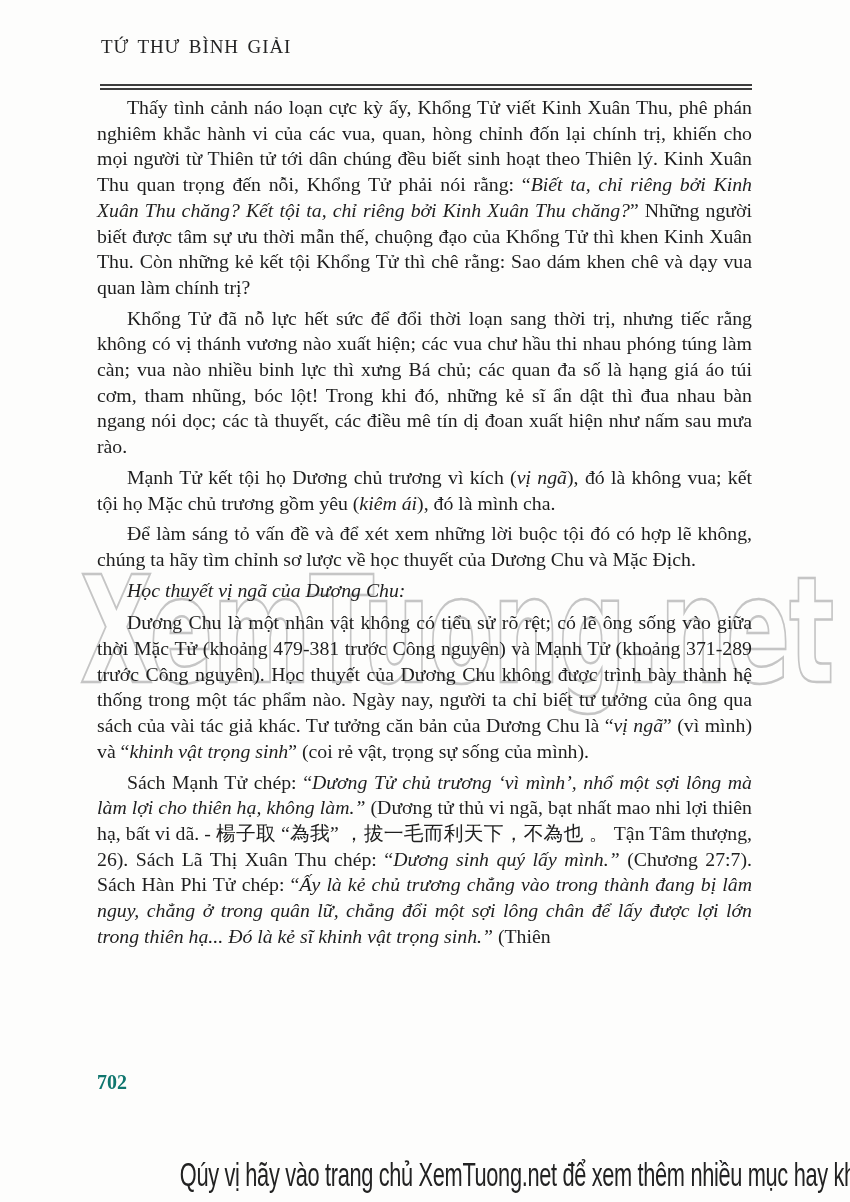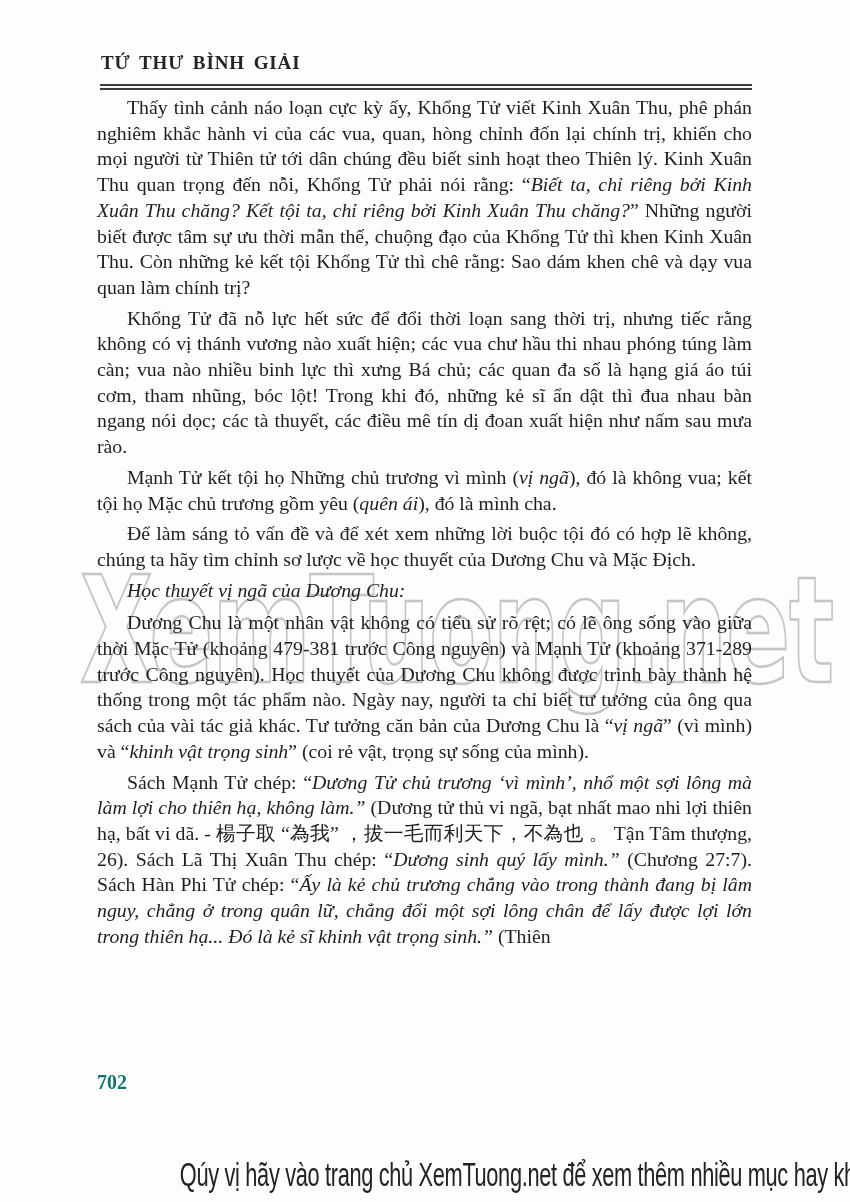--- a/index.html
+++ b/index.html
@@ -9,23 +9,23 @@
     width: 850px;
     height: 1202px;
     background: #fdfdfc;
     overflow: hidden;
     font-family: "Liberation Serif", serif;
     color: #1e1e1e;
   }
   .running-head {
     position: absolute;
     left: 101px;
-    top: 52px;
+    top: 36px;
     font-size: 19px;
-    font-weight: bold;
+    font-weight: normal;
     letter-spacing: 0.9px;
     word-spacing: 3px;
     color: #242424;
     white-space: nowrap;
   }
   .double-rule {
     position: absolute;
     left: 100px;
     top: 84px;
     width: 652px;
@@ -99,21 +99,21 @@
 
   <div class="running-head">TỨ THƯ BÌNH GIẢI</div>
 
   <div class="double-rule"></div>
 
   <div class="watermark">XemTuong.net</div>
 
   <main class="body-text">
       <p class="body"><span>Thấy tình cảnh náo loạn cực kỳ ấy, Khổng Tử viết Kinh Xuân Thu, phê phán nghiêm khắc hành vi của các vua, quan, hòng chỉnh đốn lại chính trị, khiến cho mọi người từ Thiên tử tới dân chúng đều biết sinh hoạt theo Thiên lý. Kinh Xuân Thu quan trọng đến nỗi, Khổng Tử phải nói rằng: “</span><i>Biết ta, chỉ riêng bởi Kinh Xuân Thu chăng? Kết tội ta, chỉ riêng bởi Kinh Xuân Thu chăng?</i><span>” Những người biết được tâm sự ưu thời mẫn thế, chuộng đạo của Khổng Tử thì khen Kinh Xuân Thu. Còn những kẻ kết tội Khổng Tử thì chê rằng: Sao dám khen chê và dạy vua quan làm chính trị?</span></p>
       <p class="body"><span>Khổng Tử đã nỗ lực hết sức để đổi thời loạn sang thời trị, nhưng tiếc rằng không có vị thánh vương nào xuất hiện; các vua chư hầu thi nhau phóng túng làm càn; vua nào nhiều binh lực thì xưng Bá chủ; các quan đa số là hạng giá áo túi cơm, tham nhũng, bóc lột! Trong khi đó, những kẻ sĩ ẩn dật thì đua nhau bàn ngang nói dọc; các tà thuyết, các điều mê tín dị đoan xuất hiện như nấm sau mưa rào.</span></p>
-      <p class="body"><span>Mạnh Tử kết tội họ Những chủ trương vì mình (</span><i>vị ngã</i><span>), đó là không vua; kết tội họ Mặc chủ trương gồm yêu (</span><i>quên ái</i><span>), đó là mình cha.</span></p>
+      <p class="body"><span>Mạnh Tử kết tội họ Dương chủ trương vì kích (</span><i>vị ngã</i><span>), đó là không vua; kết tội họ Mặc chủ trương gồm yêu (</span><i>kiêm ái</i><span>), đó là mình cha.</span></p>
       <p class="body"><span>Để làm sáng tỏ vấn đề và để xét xem những lời buộc tội đó có hợp lẽ không, chúng ta hãy tìm chỉnh sơ lược về học thuyết của Dương Chu và Mặc Địch.</span></p>
       <p class="heading"><i>Học thuyết vị ngã của Dương Chu:</i></p>
       <p class="body"><span>Dương Chu là một nhân vật không có tiểu sử rõ rệt; có lẽ ông sống vào giữa thời Mặc Tử (khoảng 479-381 trước Công nguyên) và Mạnh Tử (khoảng 371-289 trước Công nguyên). Học thuyết của Dương Chu không được trình bày thành hệ thống trong một tác phẩm nào. Ngày nay, người ta chỉ biết tư tưởng của ông qua sách của vài tác giả khác. Tư tưởng căn bản của Dương Chu là “</span><i>vị ngã</i><span>” (vì mình) và “</span><i>khinh vật trọng sinh</i><span>” (coi rẻ vật, trọng sự sống của mình).</span></p>
       <p class="body"><span>Sách Mạnh Tử chép: “</span><i>Dương Tử chủ trương ‘vì mình’, nhổ một sợi lông mà làm lợi cho thiên hạ, không làm.”</i><span> (Dương tử thủ vi ngã, bạt nhất mao nhi lợi thiên hạ, bất vi dã. - 楊子取 “為我” ，拔一毛而利天下，不為也 。 Tận Tâm thượng, 26). Sách Lã Thị Xuân Thu chép: “</span><i>Dương sinh quý lấy mình.”</i><span> (Chương 27:7). Sách Hàn Phi Tử chép: “</span><i>Ấy là kẻ chủ trương chẳng vào trong thành đang bị lâm nguy, chẳng ở trong quân lữ, chẳng đổi một sợi lông chân để lấy được lợi lớn trong thiên hạ... Đó là kẻ sĩ khinh vật trọng sinh.”</i><span> (Thiên</span></p>
     </main>
 
   <div class="page-number">702</div>
 
   <footer class="footer">
     <span class="footer-text">Qúy vị hãy vào trang chủ XemTuong.net để xem thêm nhiều mục hay khác</span>

